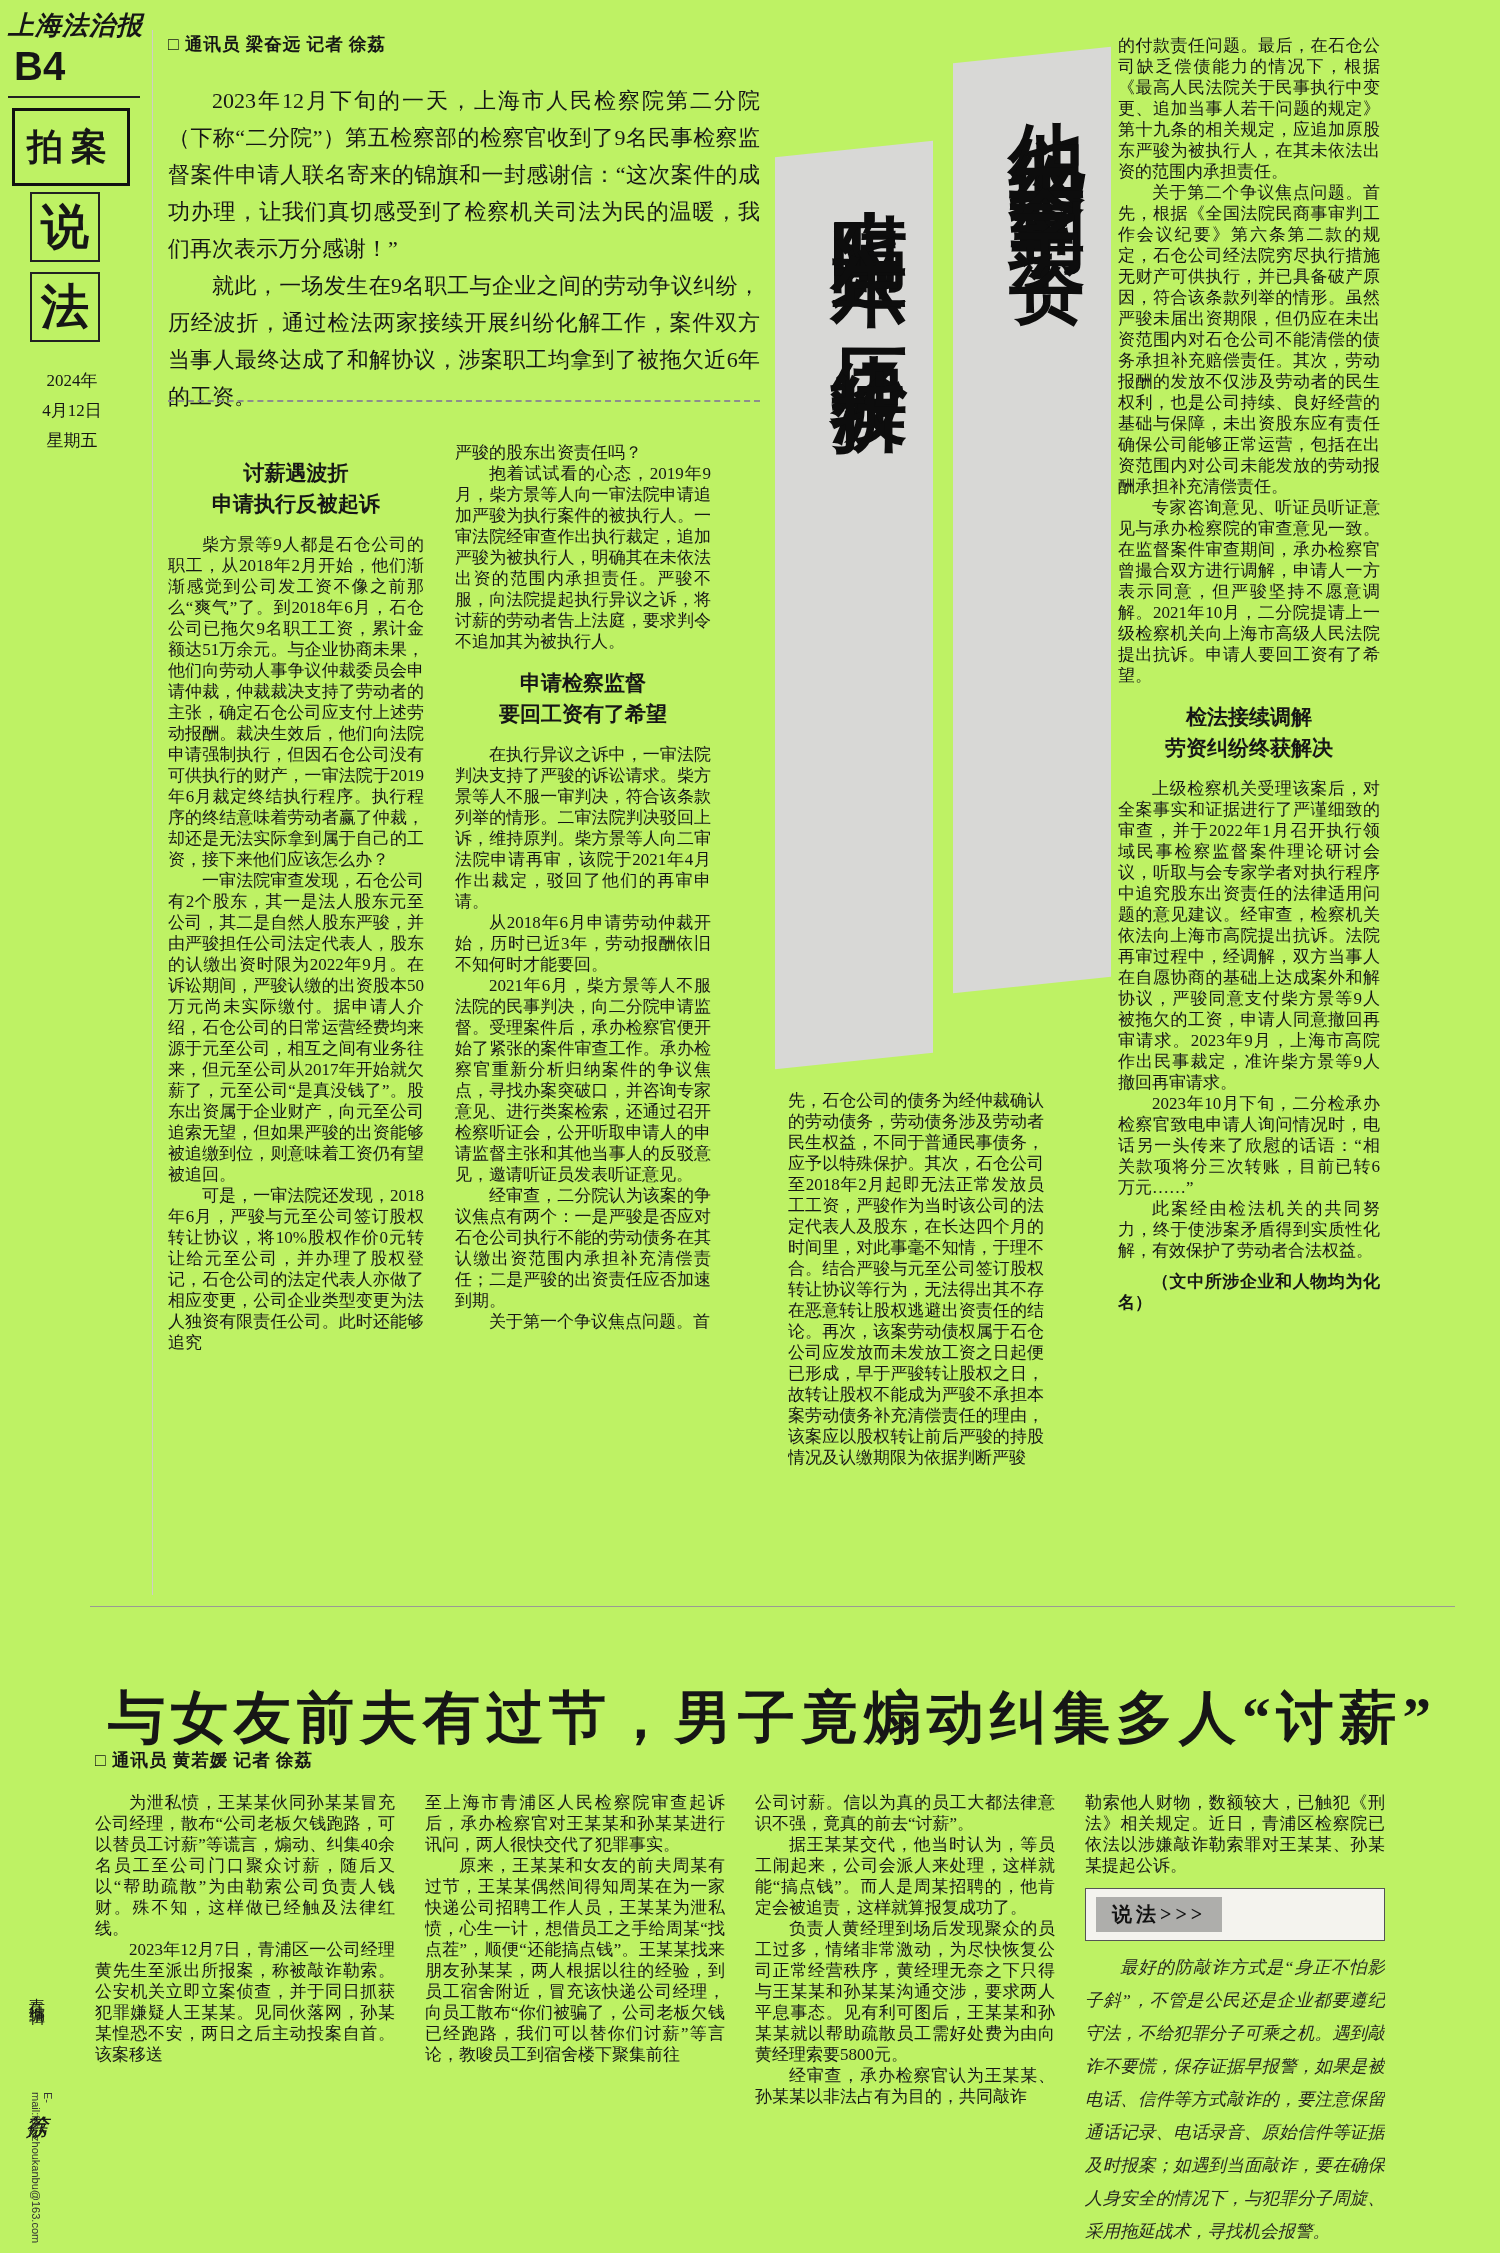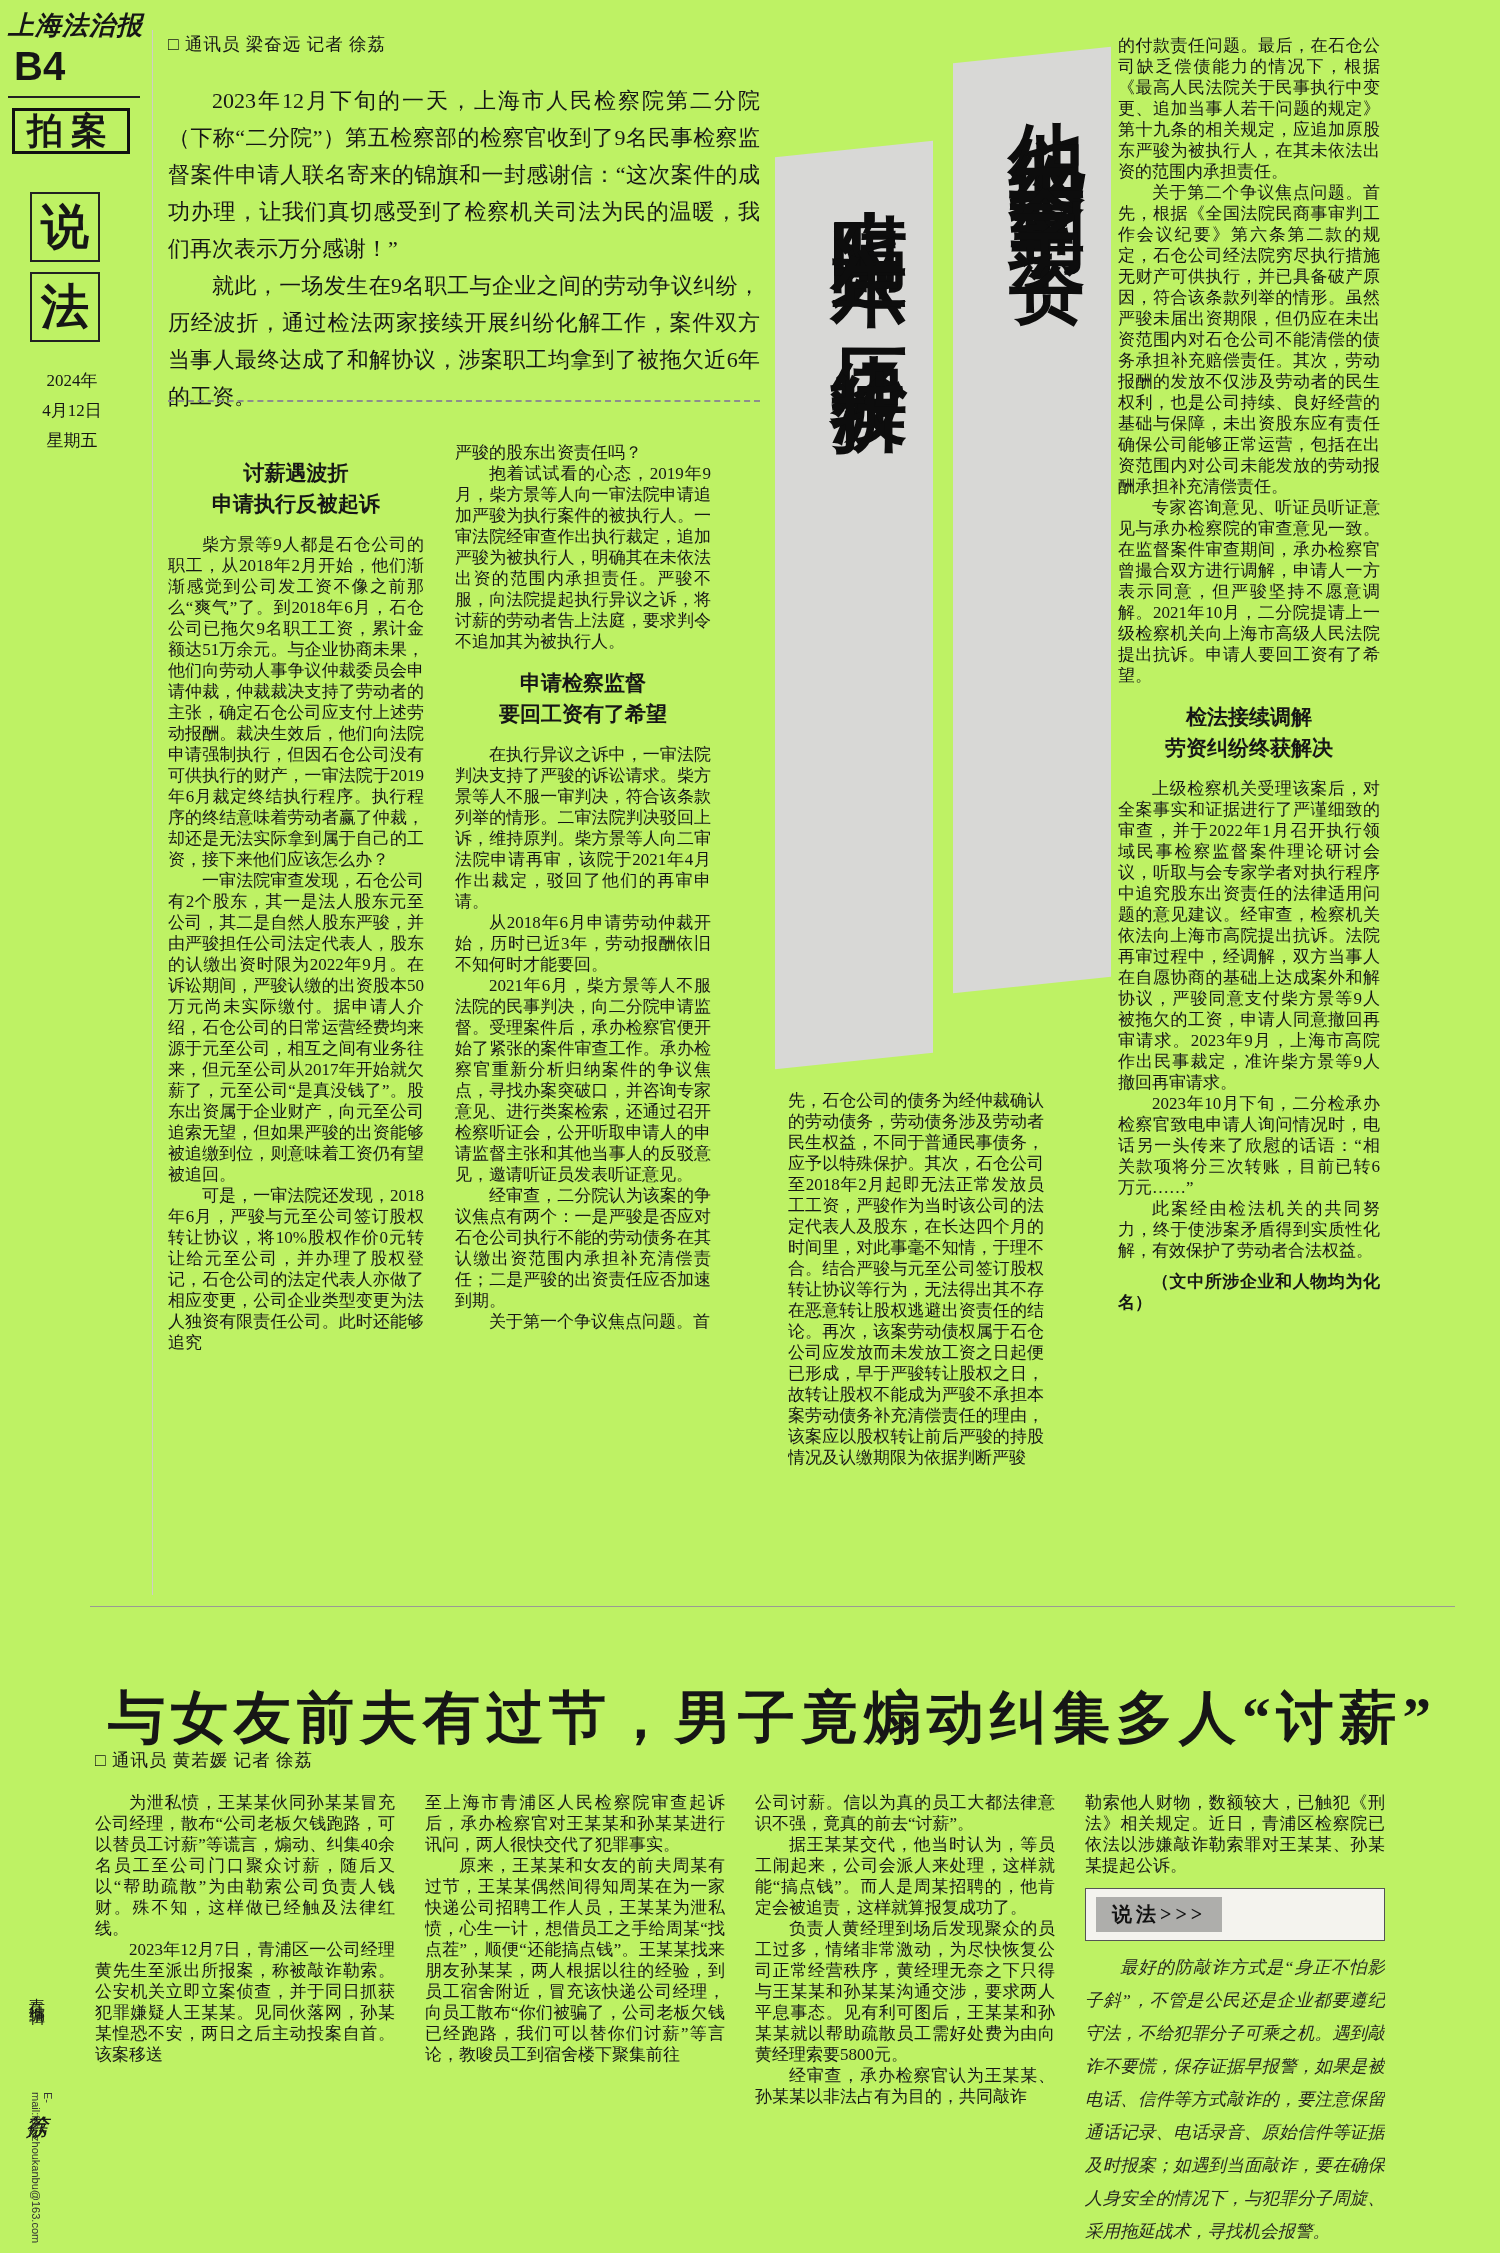--- a/index.html
+++ b/index.html
@@ -5,35 +5,35 @@
   *{box-sizing:border-box;margin:0;padding:0}
   body{background:#e9e8e3}
   .page{position:relative;width:1500px;height:2253px;margin:0 auto;background:#bef264;color:#161616;
         font-family:"Liberation Serif","DejaVu Serif",serif;overflow:hidden}
   .abs{position:absolute}
 
   
   .logo{left:8px;top:8px;width:140px;font-size:26px;font-weight:bold;font-style:italic;letter-spacing:1px;white-space:nowrap}
   .pageno{left:14px;top:44px;font-size:40px;font-weight:bold;font-family:"Liberation Sans",sans-serif}
   .side-rule{left:8px;top:96px;width:132px;border-top:2px solid #222}
-  .section-box{left:12px;top:108px;width:118px;height:46px;border:3px solid #111;display:flex;align-items:center;justify-content:center;
+  .section-box{left:12px;top:108px;width:118px;height:78px;border:3px solid #111;display:flex;align-items:center;justify-content:center;
                font-size:36px;font-weight:bold;letter-spacing:8px;padding-left:0}
   .sec-char{left:30px;width:70px;height:70px;border:2px solid #222;display:flex;align-items:center;justify-content:center;
             font-size:48px;font-weight:bold}
   .sec-shuo{top:192px}
   .sec-fa{top:272px}
   .pub-date{left:10px;top:366px;width:124px;text-align:center;font-size:17px;line-height:30px}
   .vtext{writing-mode:vertical-rl}
   .editor-label{left:26px;top:1985px;height:110px;font-size:16px;letter-spacing:4px}
   .editor-sig{left:22px;top:2098px;height:70px;font-size:22px;font-style:italic}
   .email{left:30px;top:2092px;height:160px;font-size:11px;font-family:"Liberation Sans",sans-serif;color:#333;letter-spacing:0}
   .side-vline{left:152px;top:30px;height:1565px;border-left:1px solid #cfcdc6}
 
   
-  .byline{font-size:17.5px;font-weight:normal;letter-spacing:1px}
+  .byline{font-size:17.5px;font-weight:bold;letter-spacing:1px}
   .col{overflow:hidden}
   .col p{font-size:17px;line-height:21px;text-align:justify;text-indent:2em}
   .col p.noindent{text-indent:0}
   .subhead{font-weight:bold;font-size:21px;line-height:31px;text-align:center;margin:16px 0 14px}
   .footnote{text-align:right;font-size:15px;margin-top:10px;font-weight:bold;text-indent:0}
 
   
   .t-byline{left:168px;top:32px;width:600px}
   .t-intro{left:168px;top:82px;width:592px}
   .t-intro p{font-size:22px;line-height:37px;text-align:justify;text-indent:2em}

